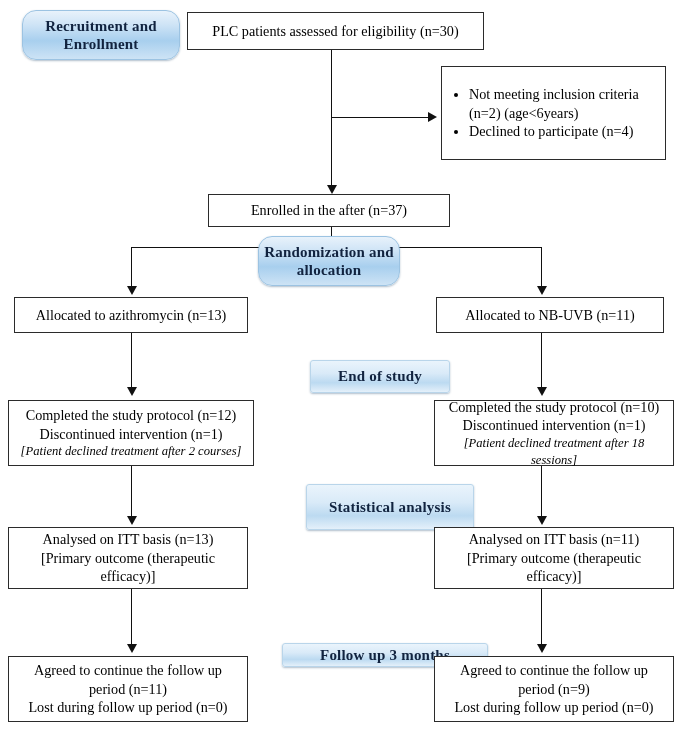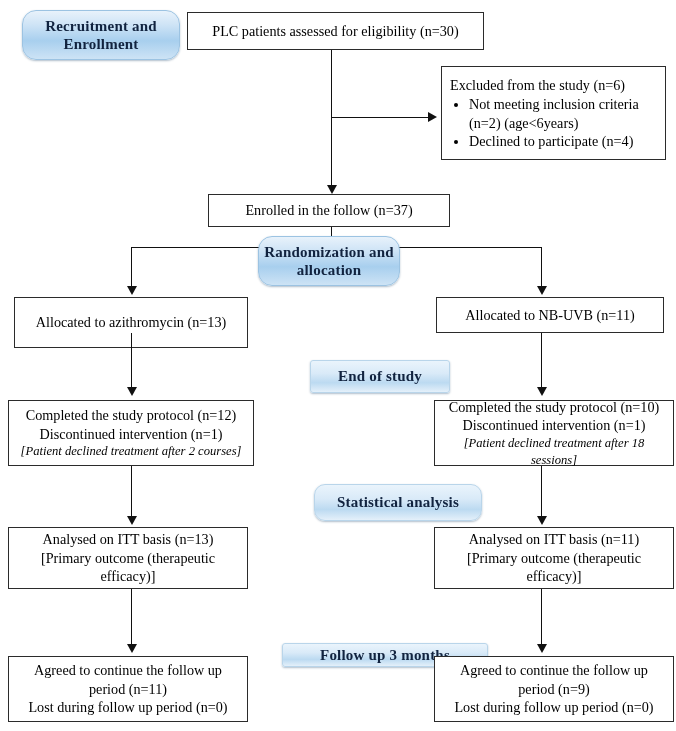--- a/index.html
+++ b/index.html
@@ -93,44 +93,43 @@
   </div>
 
   <div class="vline" style="left:331px;top:50px;height:137px;"></div>
   <div class="arrow-down" style="left:327px;top:185px;"></div>
 
   <div class="hline" style="left:332px;top:117px;width:96px;"></div>
   <div class="arrow-right" style="left:428px;top:112px;"></div>
 
   <div class="box left-align" style="left:441px;top:66px;width:225px;height:94px;padding:6px 8px;">
     <div class="bullets" style="position:static;">
-      <span class="hd"><span>Excluded from the study (</span><b>n=6</b><span>)</span></span>
       <ul>
         <li><span>Not meeting inclusion criteria (</span><b>n=2</b><span>) (age&lt;6years)</span></li>
         <li><span>Declined to participate (</span><b>n=4</b><span>)</span></li>
       </ul>
     </div>
   </div>
 
   <div class="box" style="left:208px;top:194px;width:242px;height:33px;">
-    <span class="ln"><span>Enrolled in the follow (</span><b>n=37</b><span>)</span></span>
+    <span class="ln"><span>Enrolled in the after (</span><b>n=37</b><span>)</span></span>
   </div>
 
   <div class="vline" style="left:331px;top:227px;height:20px;"></div>
   <div class="hline" style="left:131px;top:247px;width:411px;"></div>
   <div class="vline" style="left:131px;top:247px;height:43px;"></div>
   <div class="arrow-down" style="left:127px;top:286px;"></div>
   <div class="vline" style="left:541px;top:247px;height:43px;"></div>
   <div class="arrow-down" style="left:537px;top:286px;"></div>
 
   <div class="pill" style="left:258px;top:236px;width:142px;height:50px;">
     <span>Randomization and allocation</span>
   </div>
 
-  <div class="box" style="left:14px;top:297px;width:234px;height:51px;">
+  <div class="box" style="left:14px;top:297px;width:234px;height:36px;">
     <span class="ln"><span>Allocated to azithromycin (</span><b>n=13</b><span>)</span></span>
   </div>
 
   <div class="box" style="left:436px;top:297px;width:228px;height:36px;">
     <span class="ln"><span>Allocated to NB-UVB (</span><b>n=11</b><span>)</span></span>
   </div>
 
   <div class="vline" style="left:131px;top:333px;height:56px;"></div>
   <div class="arrow-down" style="left:127px;top:387px;"></div>
   <div class="vline" style="left:541px;top:333px;height:56px;"></div>
@@ -150,21 +149,21 @@
     <span class="ln"><span>Completed the study protocol (</span><b>n=10</b><span>)</span></span>
     <span class="ln"><span>Discontinued intervention (</span><b>n=1</b><span>)</span></span>
     <span class="ln ital">[Patient declined treatment after 18 sessions]</span>
   </div>
 
   <div class="vline" style="left:131px;top:466px;height:52px;"></div>
   <div class="arrow-down" style="left:127px;top:516px;"></div>
   <div class="vline" style="left:541px;top:466px;height:52px;"></div>
   <div class="arrow-down" style="left:537px;top:516px;"></div>
 
-  <div class="pill flat" style="left:266px;top:484px;width:168px;height:37px;border-radius:11px;">
+  <div class="pill flat" style="left:258px;top:484px;width:168px;height:46px;">
     <span>Statistical analysis</span>
   </div>
 
   <div class="box" style="left:8px;top:527px;width:240px;height:62px;">
     <span class="ln"><span>Analysed on ITT basis (</span><b>n=13</b><span>)</span></span>
     <span class="ln" style="padding:0 22px;">[Primary outcome (therapeutic efficacy)]</span>
   </div>
 
   <div class="box" style="left:434px;top:527px;width:240px;height:62px;">
     <span class="ln"><span>Analysed on ITT basis (</span><b>n=11</b><span>)</span></span>

